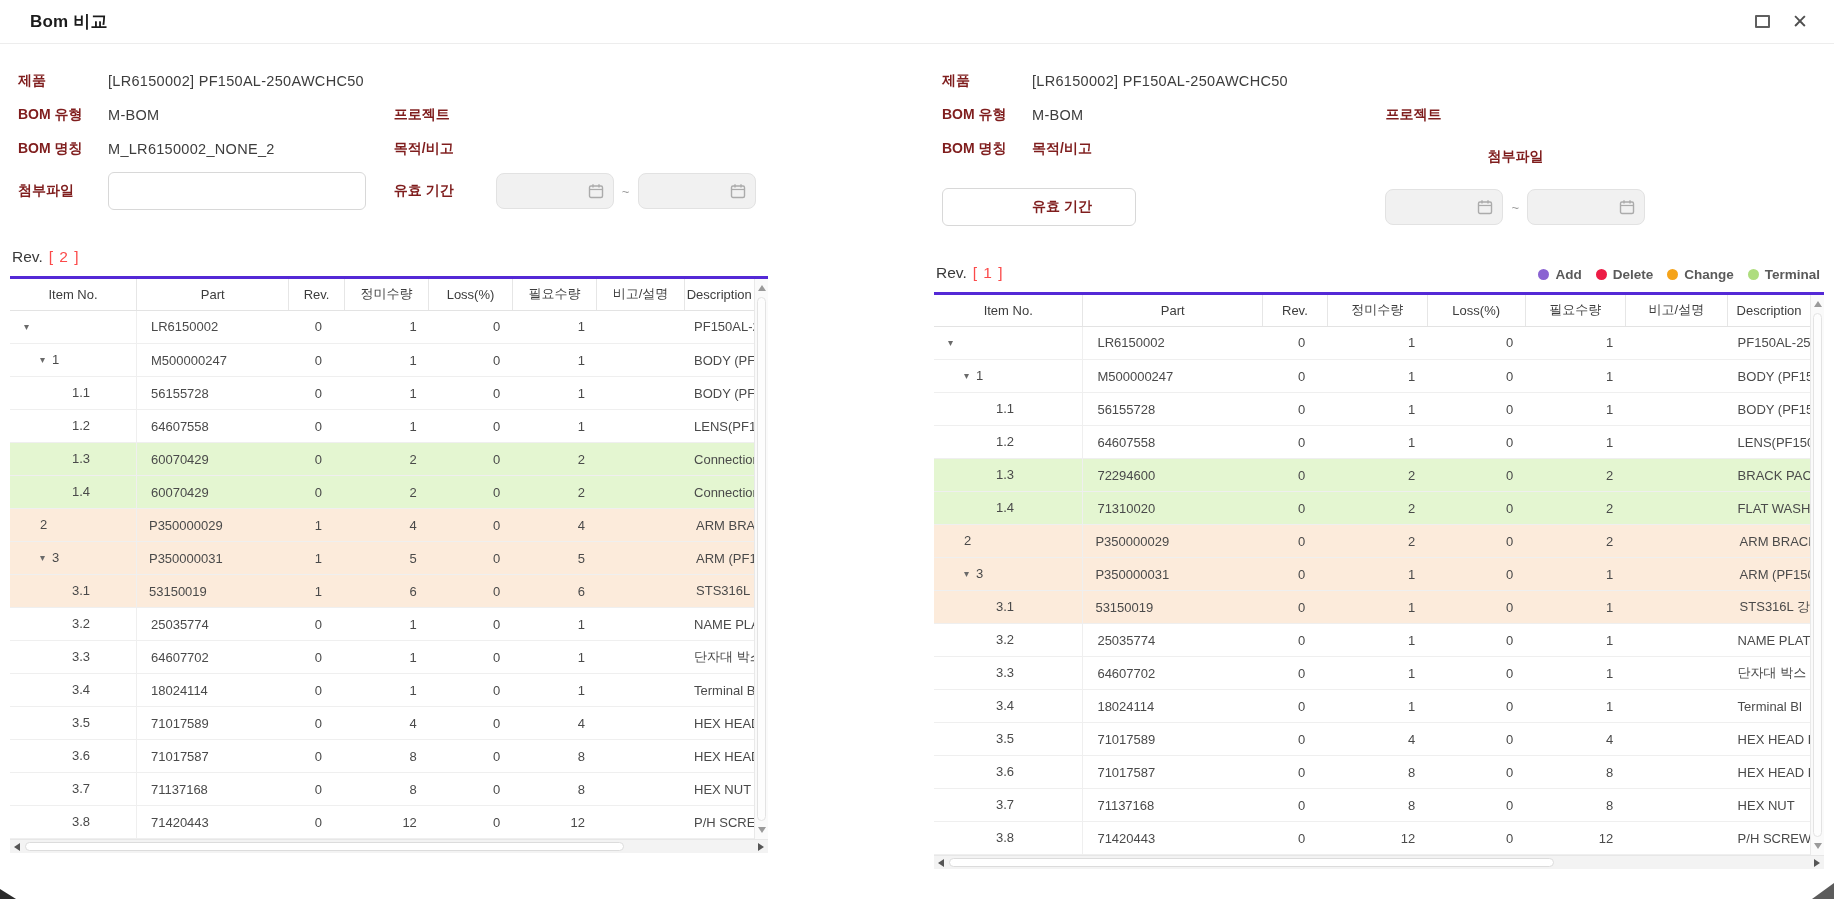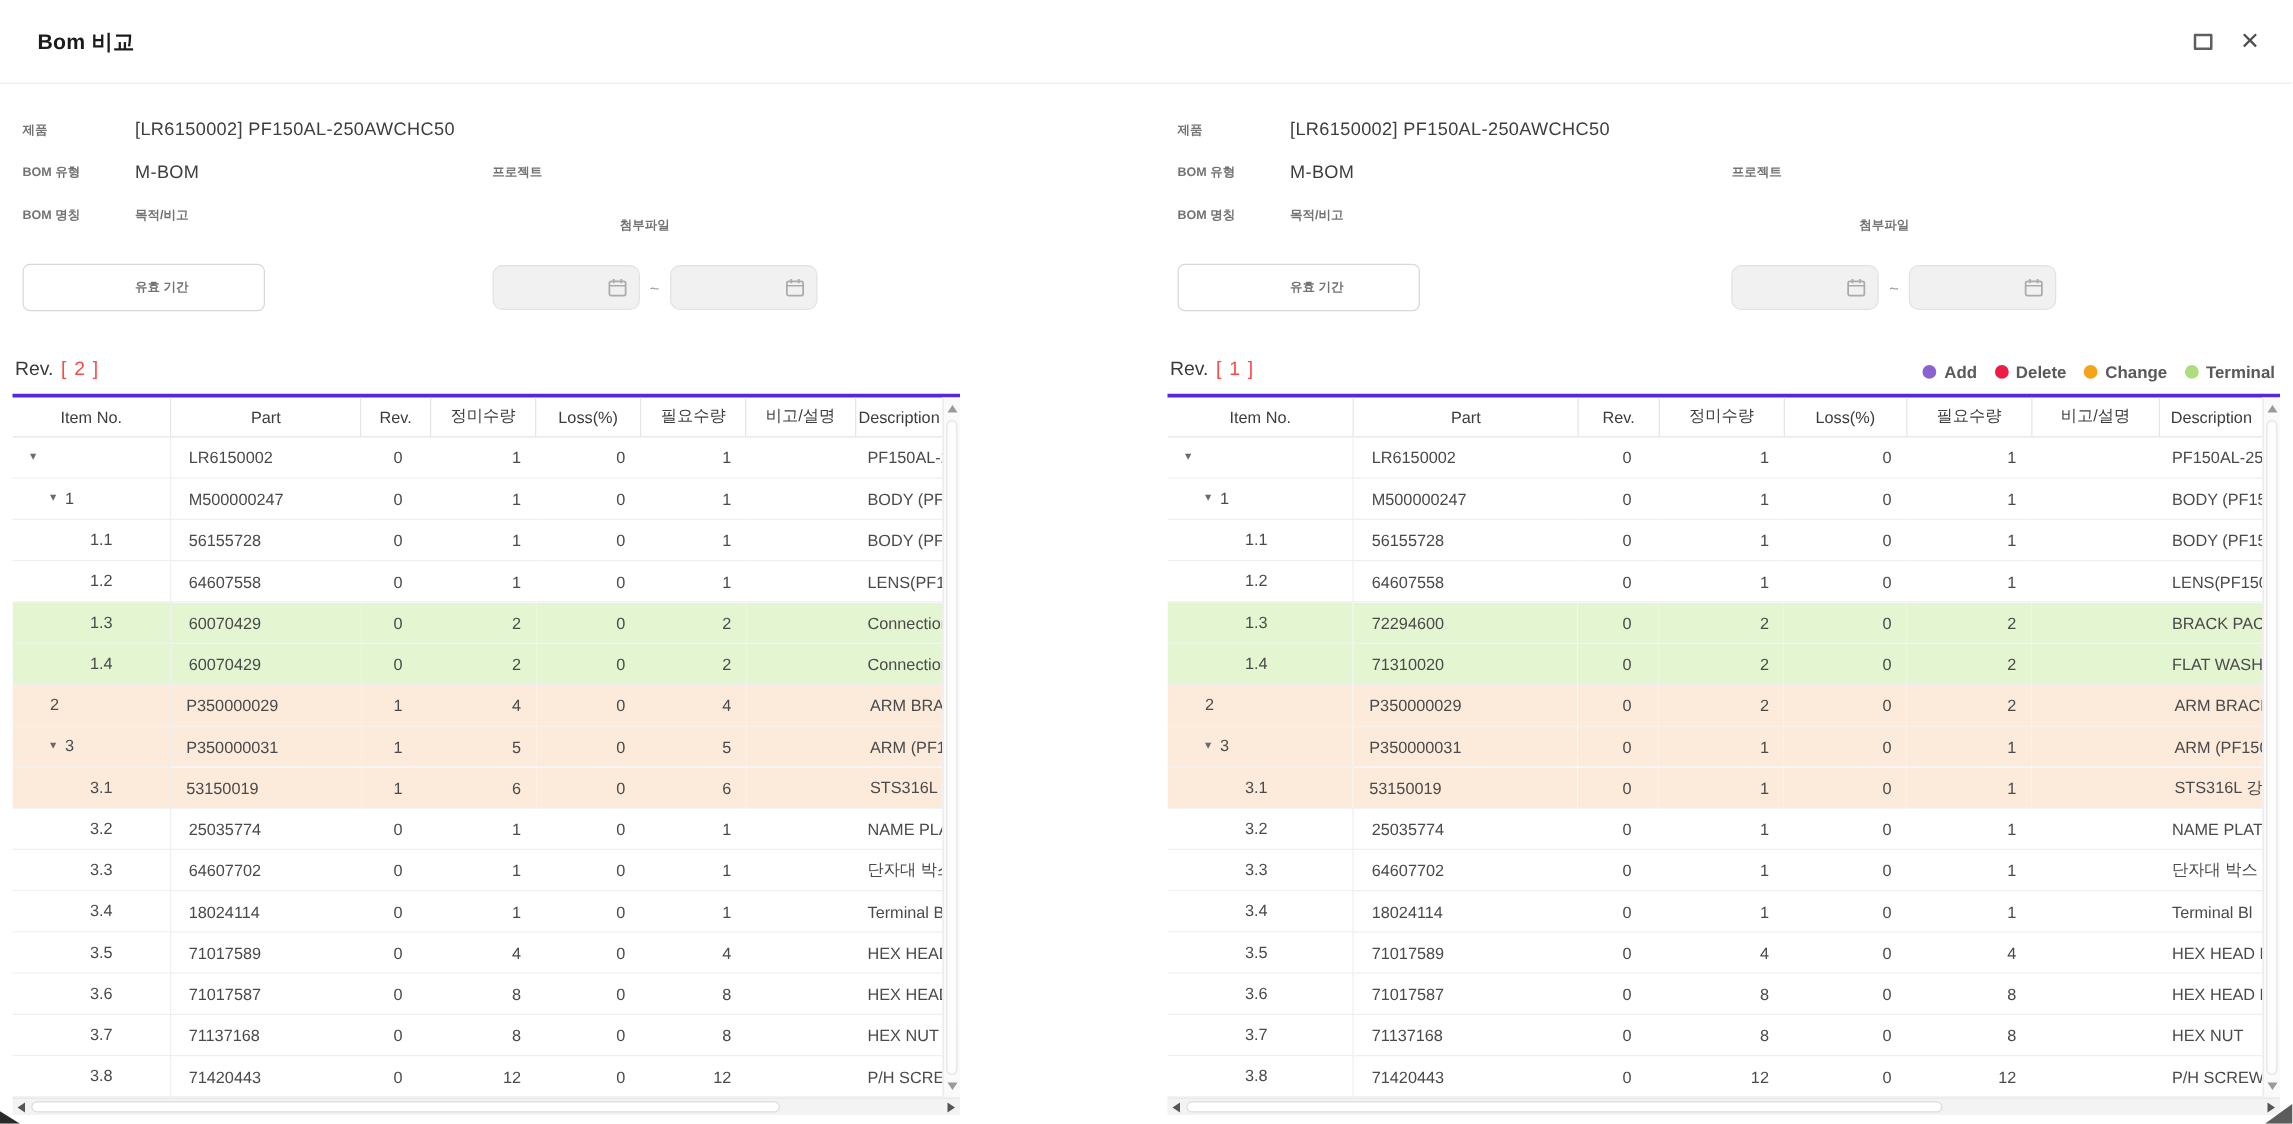--- a/index.html
+++ b/index.html
@@ -2,37 +2,37 @@
 <html><head>
 <meta charset="utf-8">
 <style>
   * { margin:0; padding:0; box-sizing:border-box; }
   html,body { width:1834px; height:899px; overflow:hidden; background:#ffffff;
     font-family:"Liberation Sans","DejaVu Sans",sans-serif; }
 
   .dialog { position:relative; width:1834px; height:899px; background:#fff; }
 
   
-  .titlebar { height:67px; display:flex; align-items:center; padding:0 26px 0 30px;
+  .titlebar { height:44px; display:flex; align-items:center; padding:0 26px 0 30px;
     border-bottom:1px solid #ededed; }
   .titlebar .title { font-size:17px; font-weight:700; color:#1b1b1b; letter-spacing:.2px; }
   .win-controls { margin-left:auto; display:flex; align-items:center; gap:22px; }
   .btn-max { width:15px; height:13px; border:2px solid #5f5f5f; border-radius:1px; cursor:pointer; }
   .btn-close { font-size:19px; color:#4f4f4f; line-height:1; cursor:pointer; }
 
   
   .content { display:flex; padding:20px 10px 0 10px; }
   .panel { display:flex; flex-direction:column; }
   .panel.left  { width:758px; margin-right:166px; flex:none; }
   .panel.right { flex:1; min-width:0; }
 
   
   .form { display:grid; grid-template-columns:90px minmax(0,1.05fr) 102px minmax(0,1fr);
     padding:0 0 0 8px; row-gap:0; }
-  .f-label { font-size:10px; font-weight:700; color:#737373; display:flex; align-items:center; height:34px; }
+  .f-label { font-size:14px; font-weight:700; color:#7f1d1d; display:flex; align-items:center; height:34px; }
   .f-value { font-size:14.5px; color:#3d3d3d; display:flex; align-items:center; height:34px; letter-spacing:.3px; }
   .f-label.tall,.f-value.tall { height:50px; }
   .attach-input { width:258px; height:38px; border:1px solid #d8d8d8; border-radius:6px;
     background:#fff; font-size:13px; padding:0 8px; color:#444; outline:none; }
   .dates { display:flex; align-items:center; gap:8px; }
   .date-box { width:118px; height:36px; background:#f1f1f1; border:1px solid #e2e2e2;
     border-radius:8px; display:flex; align-items:center; justify-content:flex-end;
     padding:0 9px; cursor:pointer; }
   .tilde { color:#9a9a9a; font-size:13px; }
   .cal-icon { width:16px; height:16px; display:block; }
@@ -116,20 +116,21 @@
       <div class="form">
         <div class="f-label">제품</div>
         <div class="f-value" style="grid-column:2 / span 3">[LR6150002] PF150AL-250AWCHC50</div>
 
         <div class="f-label">BOM 유형</div>
         <div class="f-value">M-BOM</div>
         <div class="f-label">프로젝트</div>
         <div class="f-value"></div>
 
         <div class="f-label">BOM 명칭</div>
+        <div class="f-value">M_LR6150002_NONE_2</div>
         <div class="f-label">목적/비고</div>
         <div class="f-value"></div>
 
         <div class="f-label tall">첨부파일</div>
         <div class="f-value tall">
           <input class="attach-input" type="text" value="" style="">
         </div>
         <div class="f-label tall">유효 기간</div>
         <div class="f-value tall">
           <div class="dates">

